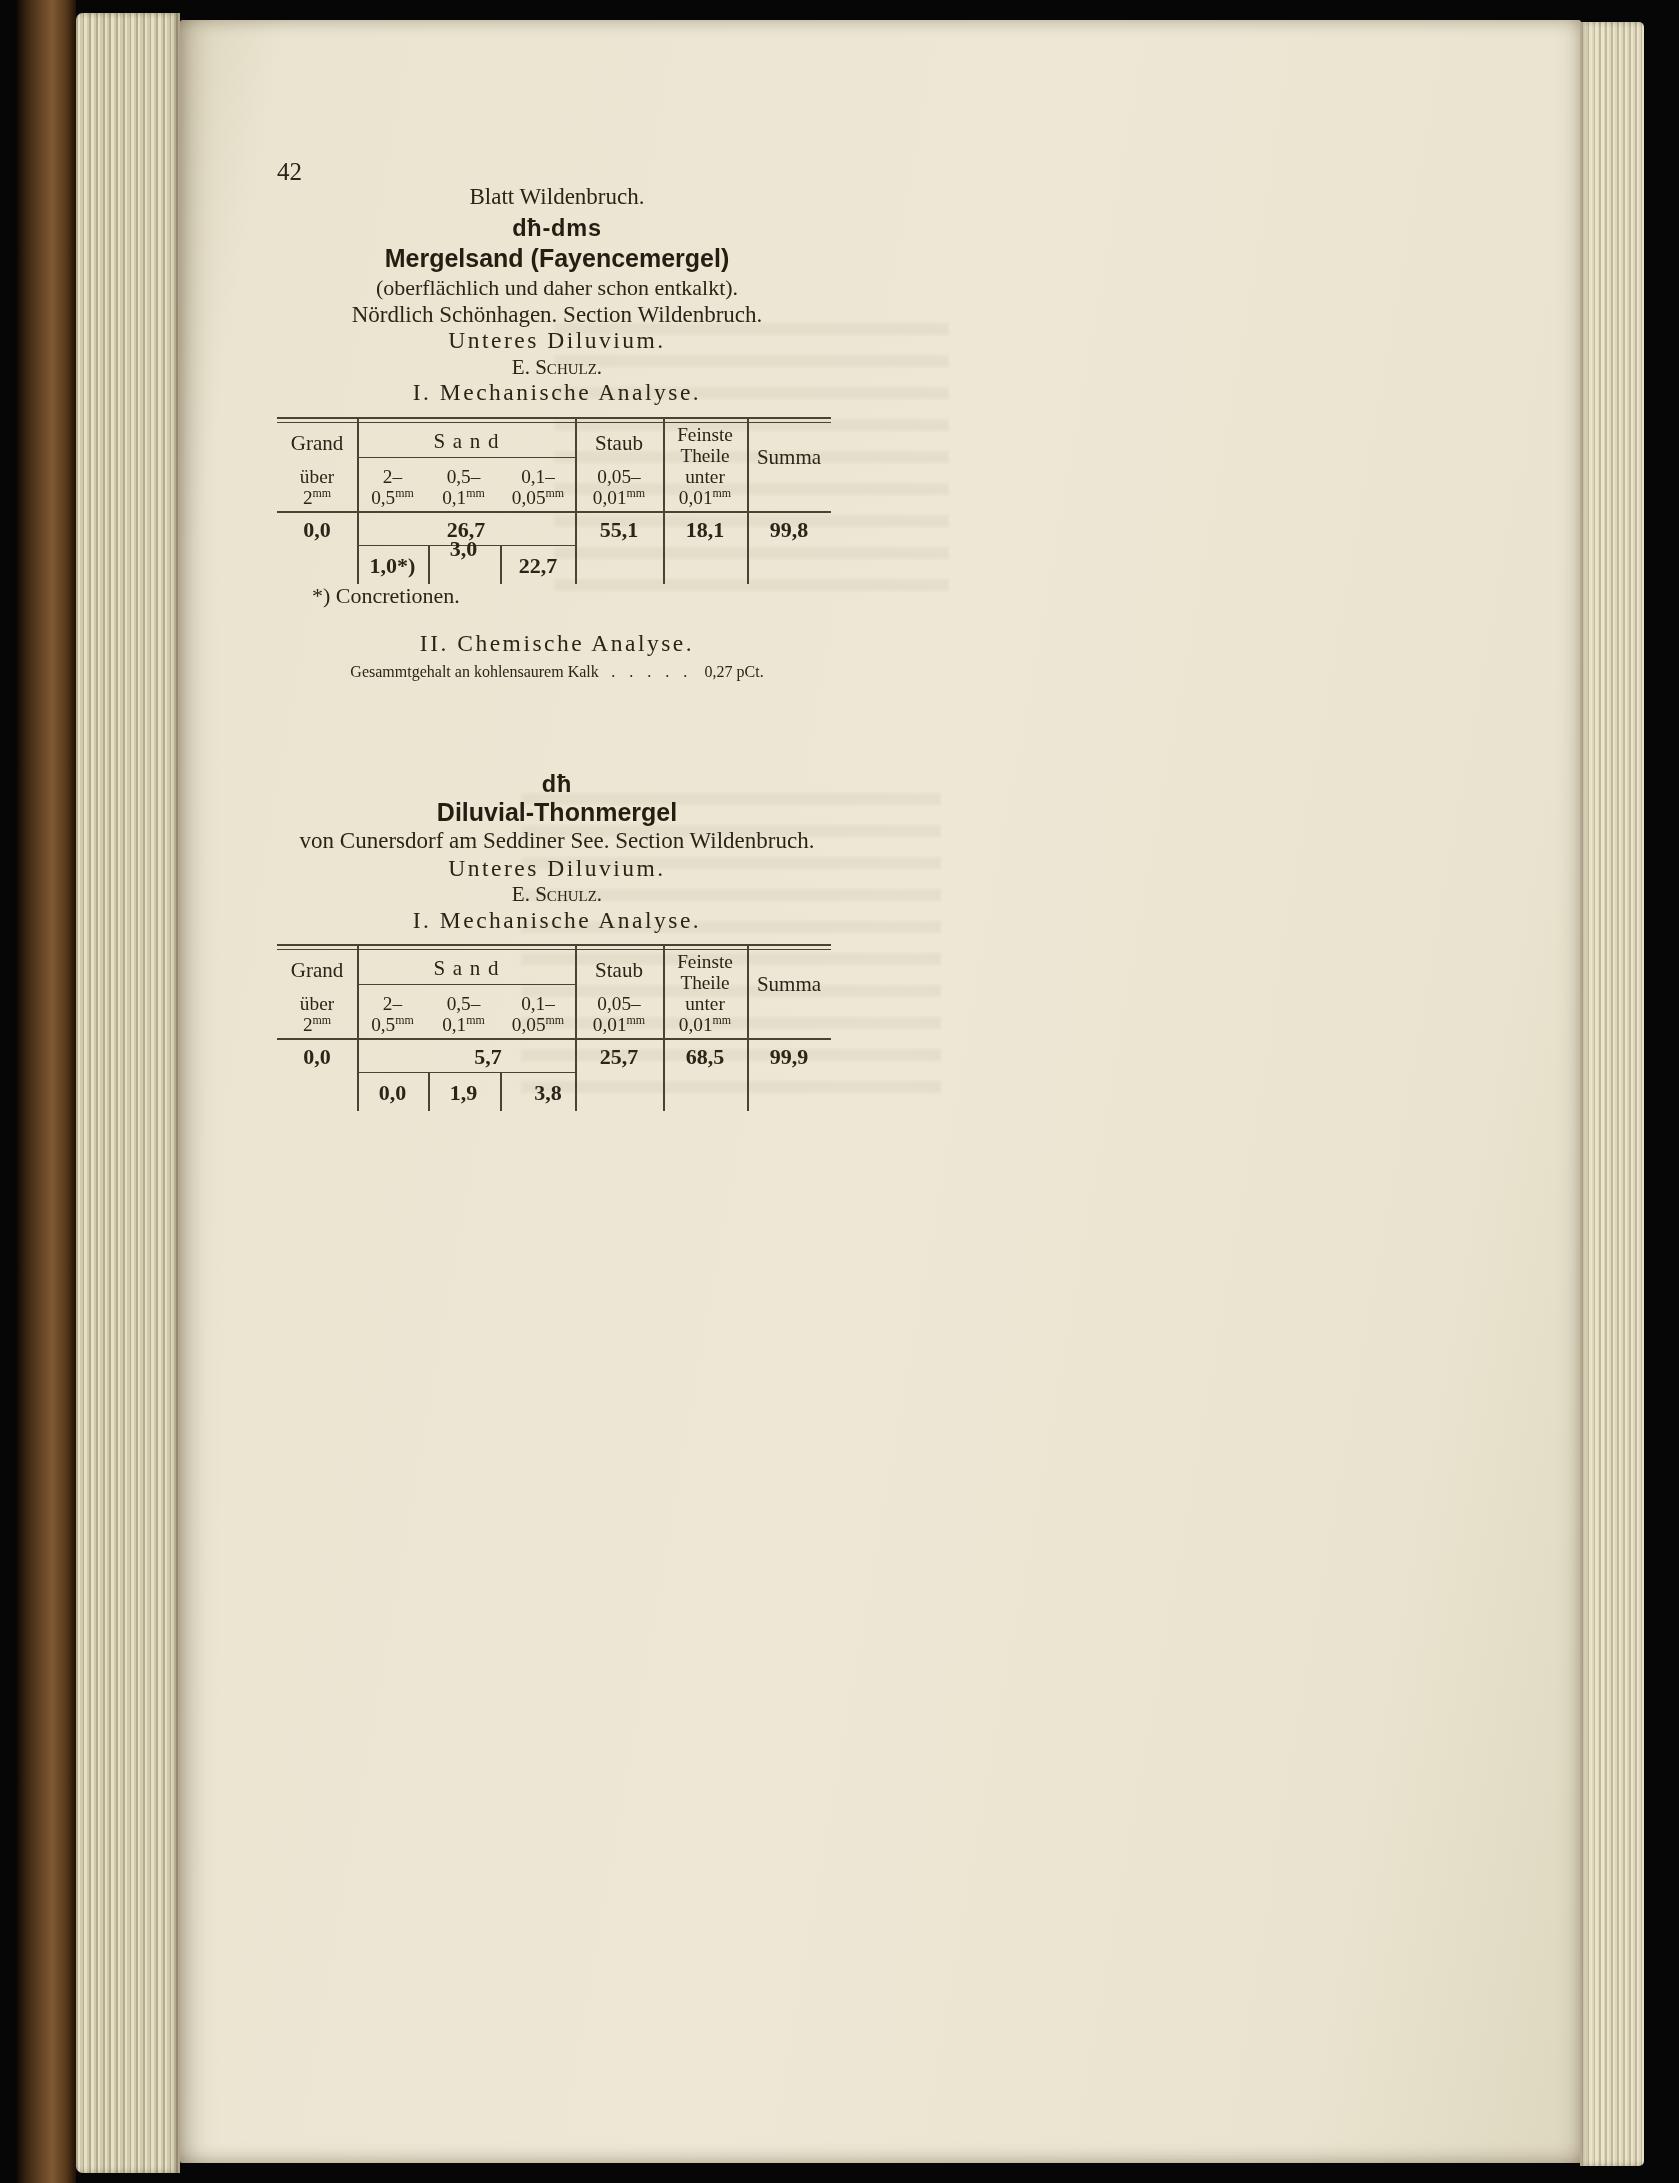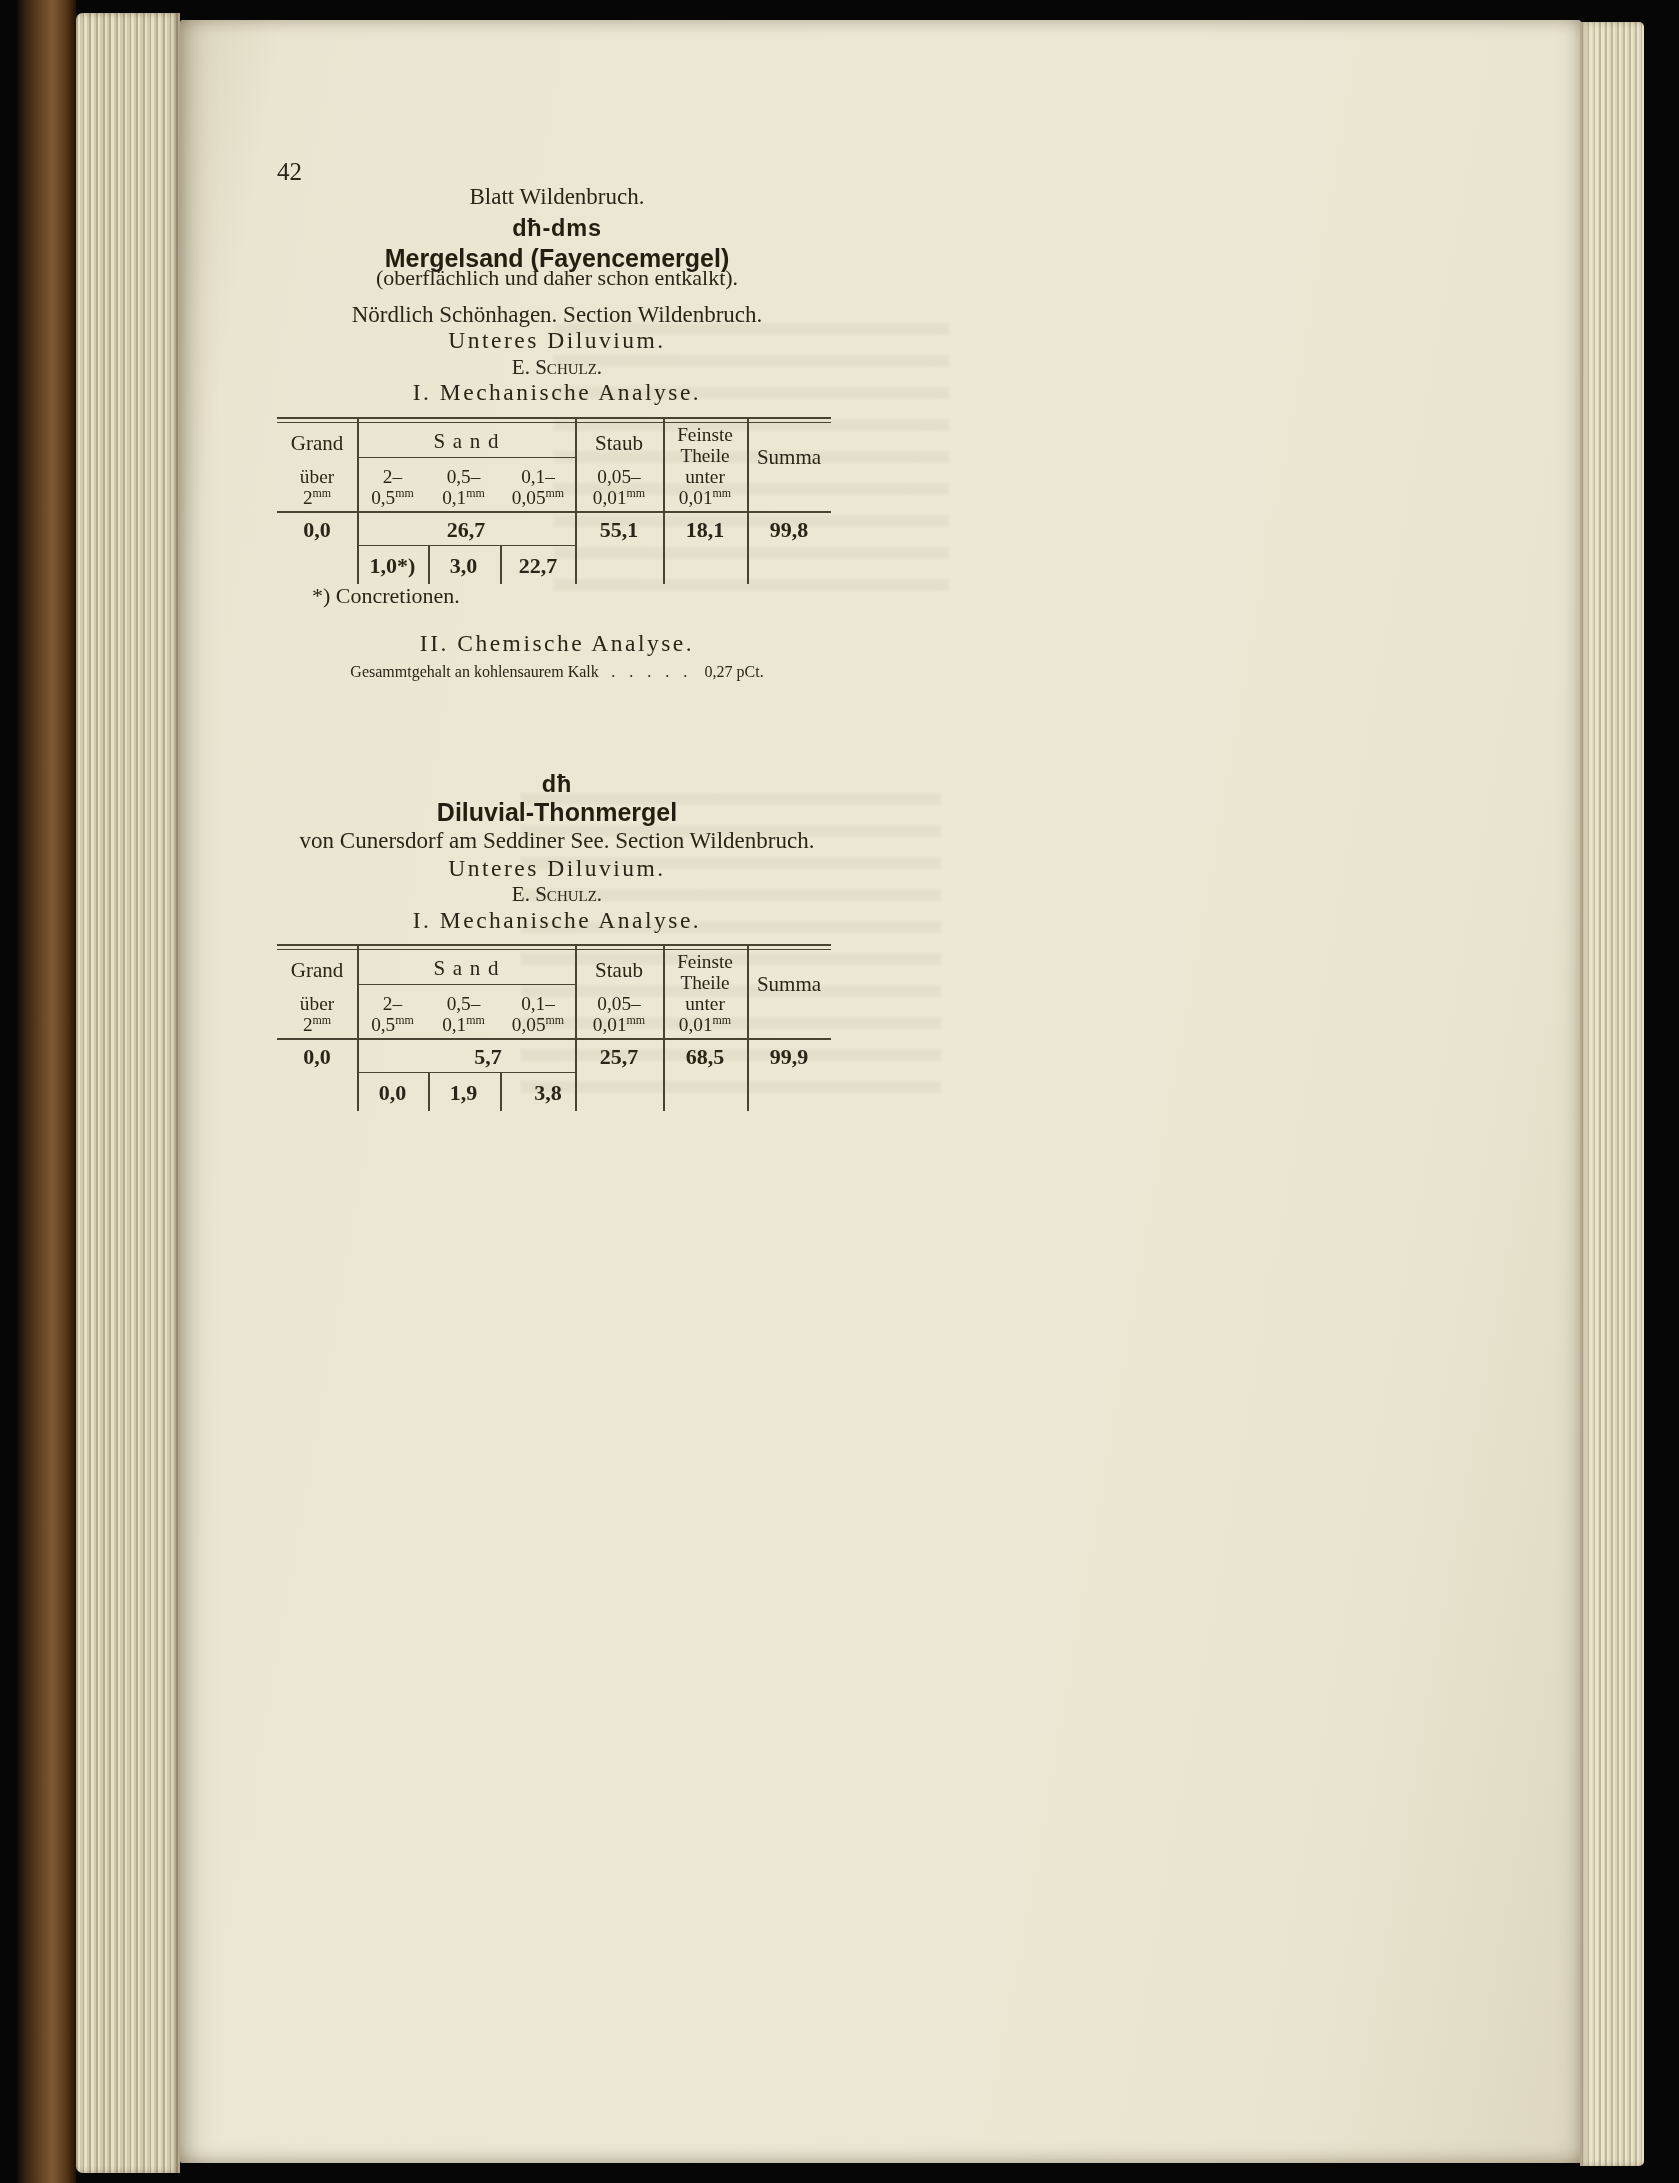--- a/index.html
+++ b/index.html
@@ -70,21 +70,21 @@
   <div class="edges-right"></div>
 
   <div class="ghost" style="left:554px;top:315px;width:395px;height:281px;"></div>
   <div class="ghost" style="left:521px;top:785px;width:420px;height:327px;"></div>
 
   <div class="txt" style="left:277px;top:158px;font-size:25px;">42</div>
   <div class="txt center" style="top:160px;font-size:23px;margin-top:24px;">Blatt Wildenbruch.</div>
 
   <div class="txt center gothic" style="top:215px;font-size:23.5px;letter-spacing:0.8px;">dħ-dms</div>
   <div class="txt center gothic" style="top:244px;font-size:25px;">Mergelsand (Fayencemergel)</div>
-  <div class="txt center" style="top:265px;font-size:22px;">(oberflächlich und daher schon entkalkt).</div>
+  <div class="txt center" style="top:275px;font-size:22px;">(oberflächlich und daher schon entkalkt).</div>
   <div class="txt center" style="top:302px;font-size:23px;">Nördlich Schönhagen.  Section Wildenbruch.</div>
   <div class="txt center spaced" style="top:327px;font-size:23.5px;">Unteres Diluvium.</div>
   <div class="txt center smallcaps" style="top:355px;font-size:21px;">E. Schulz.</div>
   <div class="txt center spaced" style="top:379px;font-size:23.5px;">I.  Mechanische Analyse.</div>
 
   <div class="mtable" style="left:277px;top:417px;">
     <div class="hline" style="left:0;top:0;width:554px;height:2.1px;"></div>
     <div class="hline" style="left:0;top:5px;width:554px;height:1.3px;"></div>
 
     <div class="cell" style="left:0;top:15px;width:80px;">Grand</div>
@@ -125,21 +125,21 @@
     <div class="hline" style="left:0;top:94px;width:554px;height:1.7px;"></div>
 
     <div class="cell num" style="left:0;top:102px;width:80px;">0,0</div>
     <div class="cell num" style="left:80px;top:102px;width:218px;">26,7</div>
     <div class="cell num" style="left:298px;top:102px;width:88px;">55,1</div>
     <div class="cell num" style="left:386px;top:102px;width:84px;">18,1</div>
     <div class="cell num" style="left:470px;top:102px;width:84px;">99,8</div>
 
     <div class="hline" style="left:80px;top:128px;width:218px;height:1.3px;"></div>
     <div class="cell num" style="left:80px;top:138px;width:71px;">1,0*)</div>
-    <div class="cell num" style="left:151px;top:138px;width:71px;">3,0</div>
+    <div class="cell num" style="left:151px;top:121px;width:71px;">3,0</div>
     <div class="cell num" style="left:223px;top:138px;width:76px;">22,7</div>
 
     <div class="vline" style="left:80px;top:1.7px;height:165px;"></div>
     <div class="vline" style="left:298px;top:1.7px;height:165px;"></div>
     <div class="vline" style="left:386px;top:1.7px;height:165px;"></div>
     <div class="vline" style="left:470px;top:1.7px;height:165px;"></div>
     <div class="vline" style="left:151px;top:128px;height:39px;"></div>
     <div class="vline" style="left:223px;top:128px;height:39px;"></div>
   </div>
 

